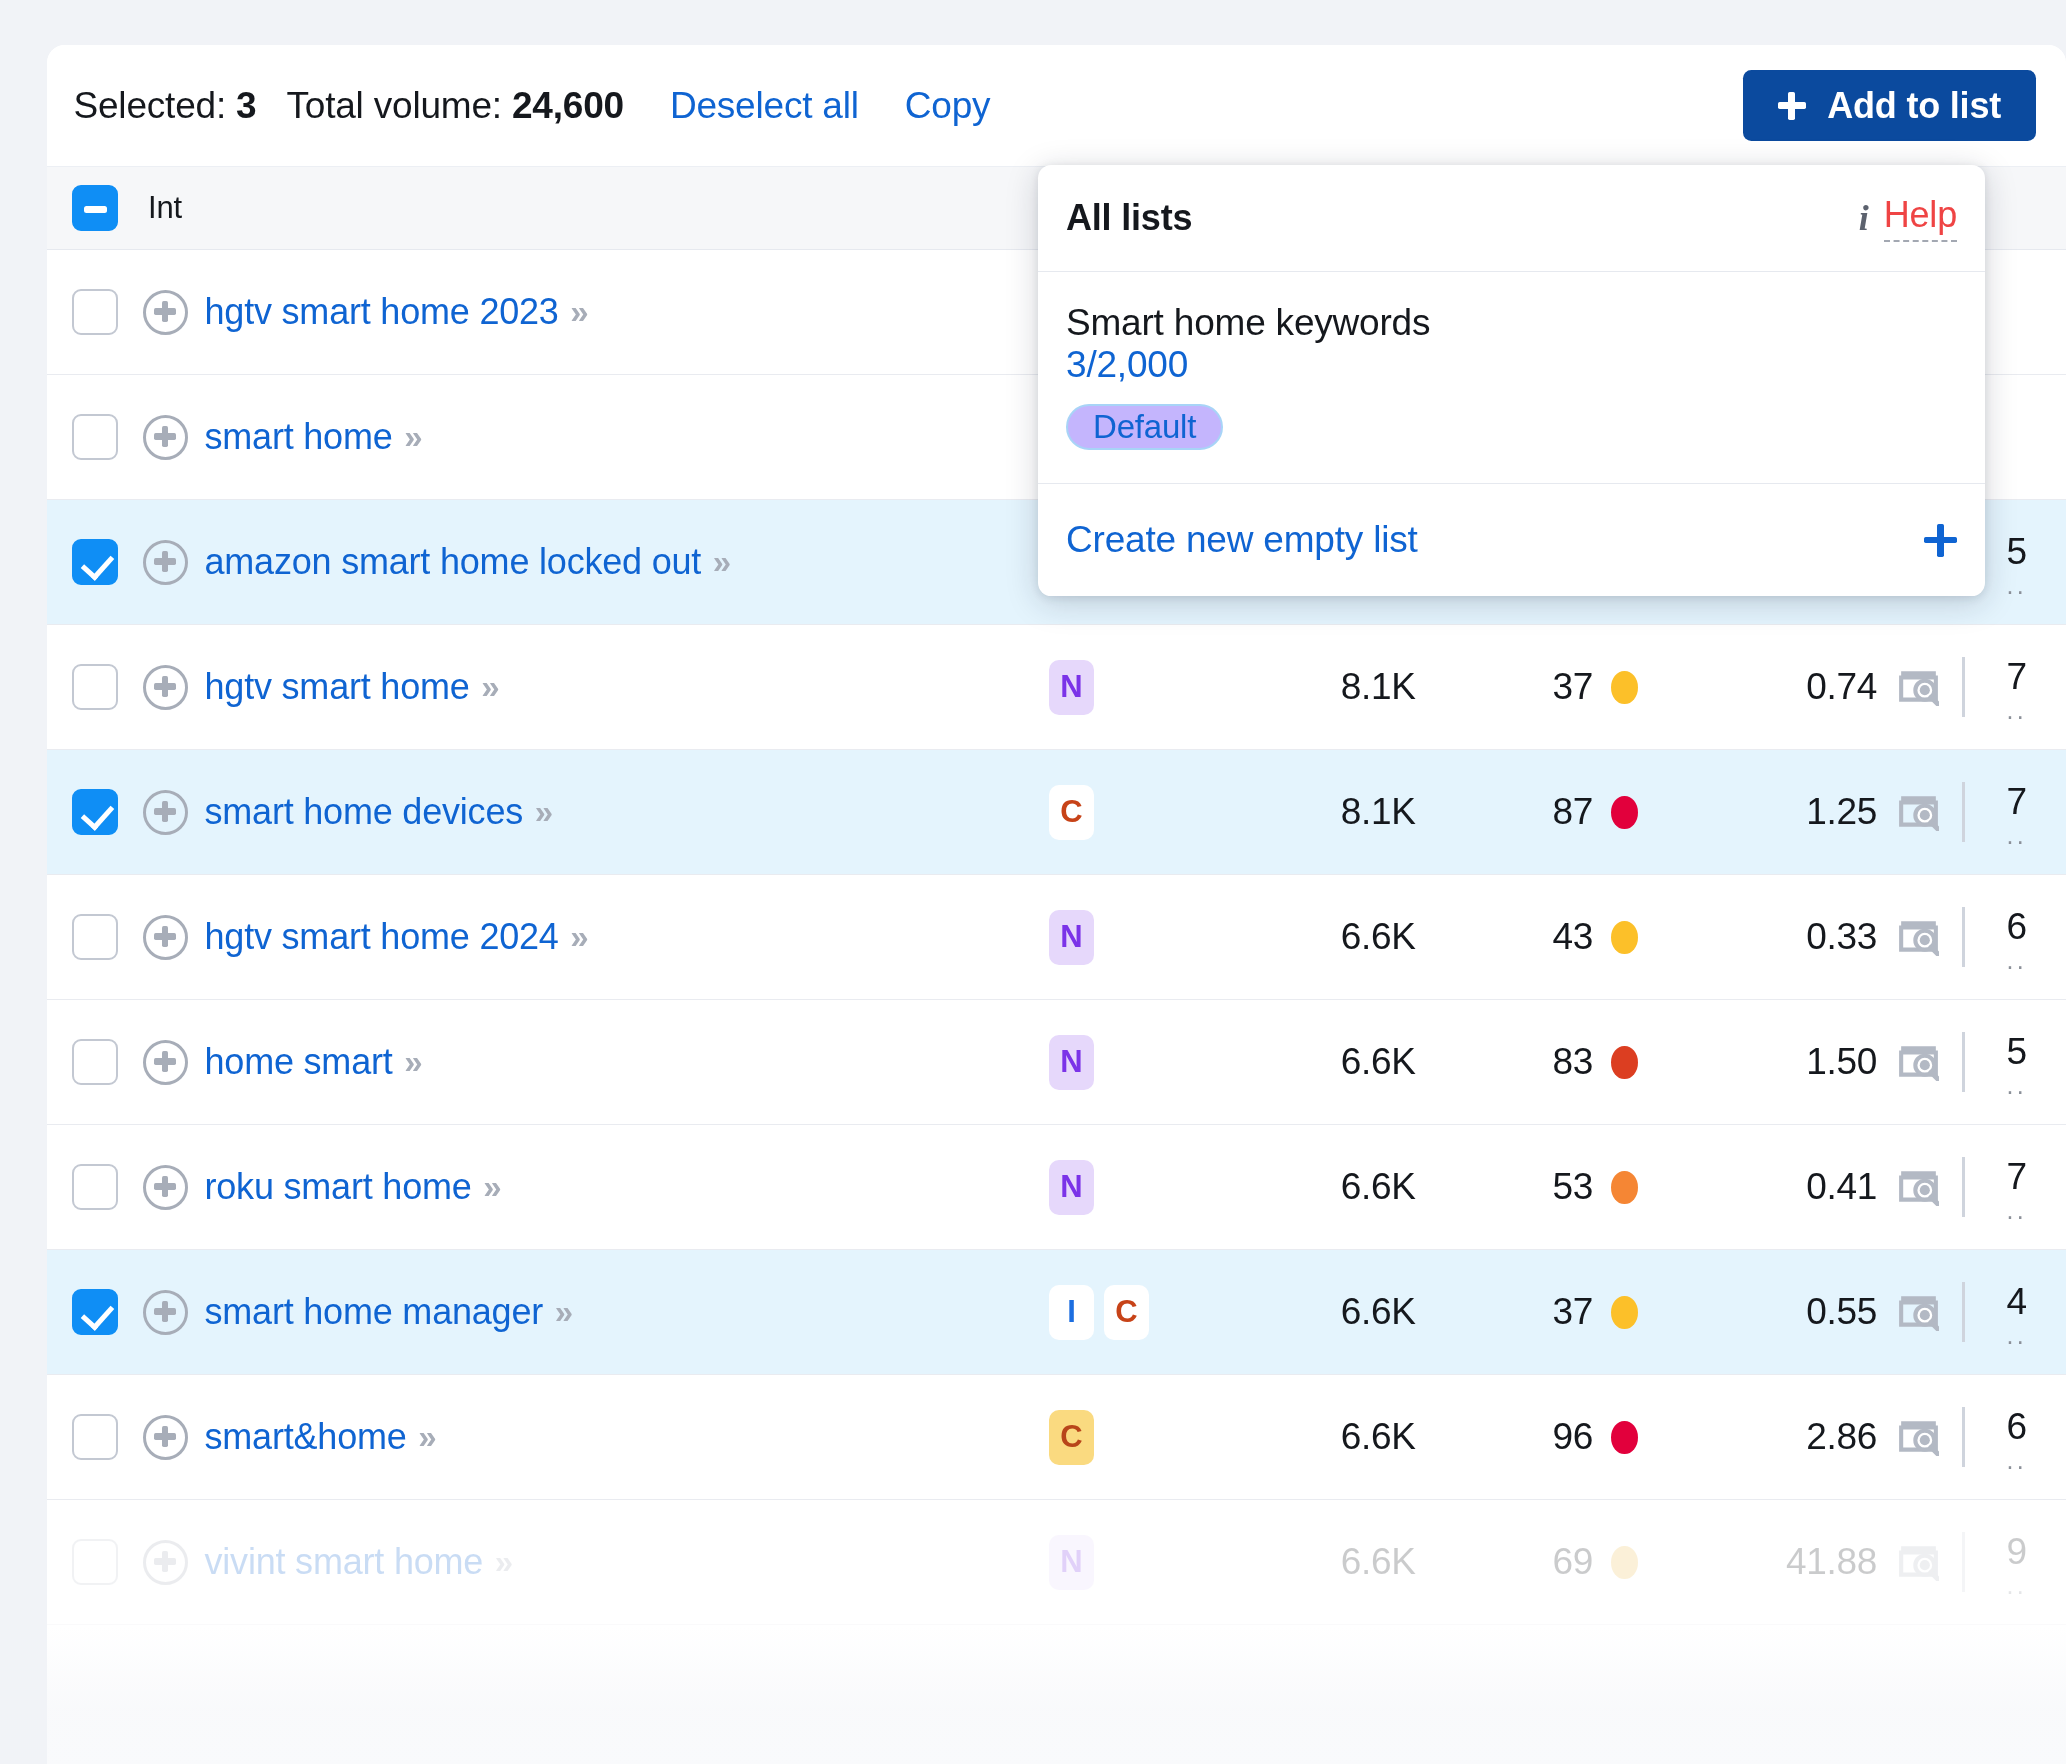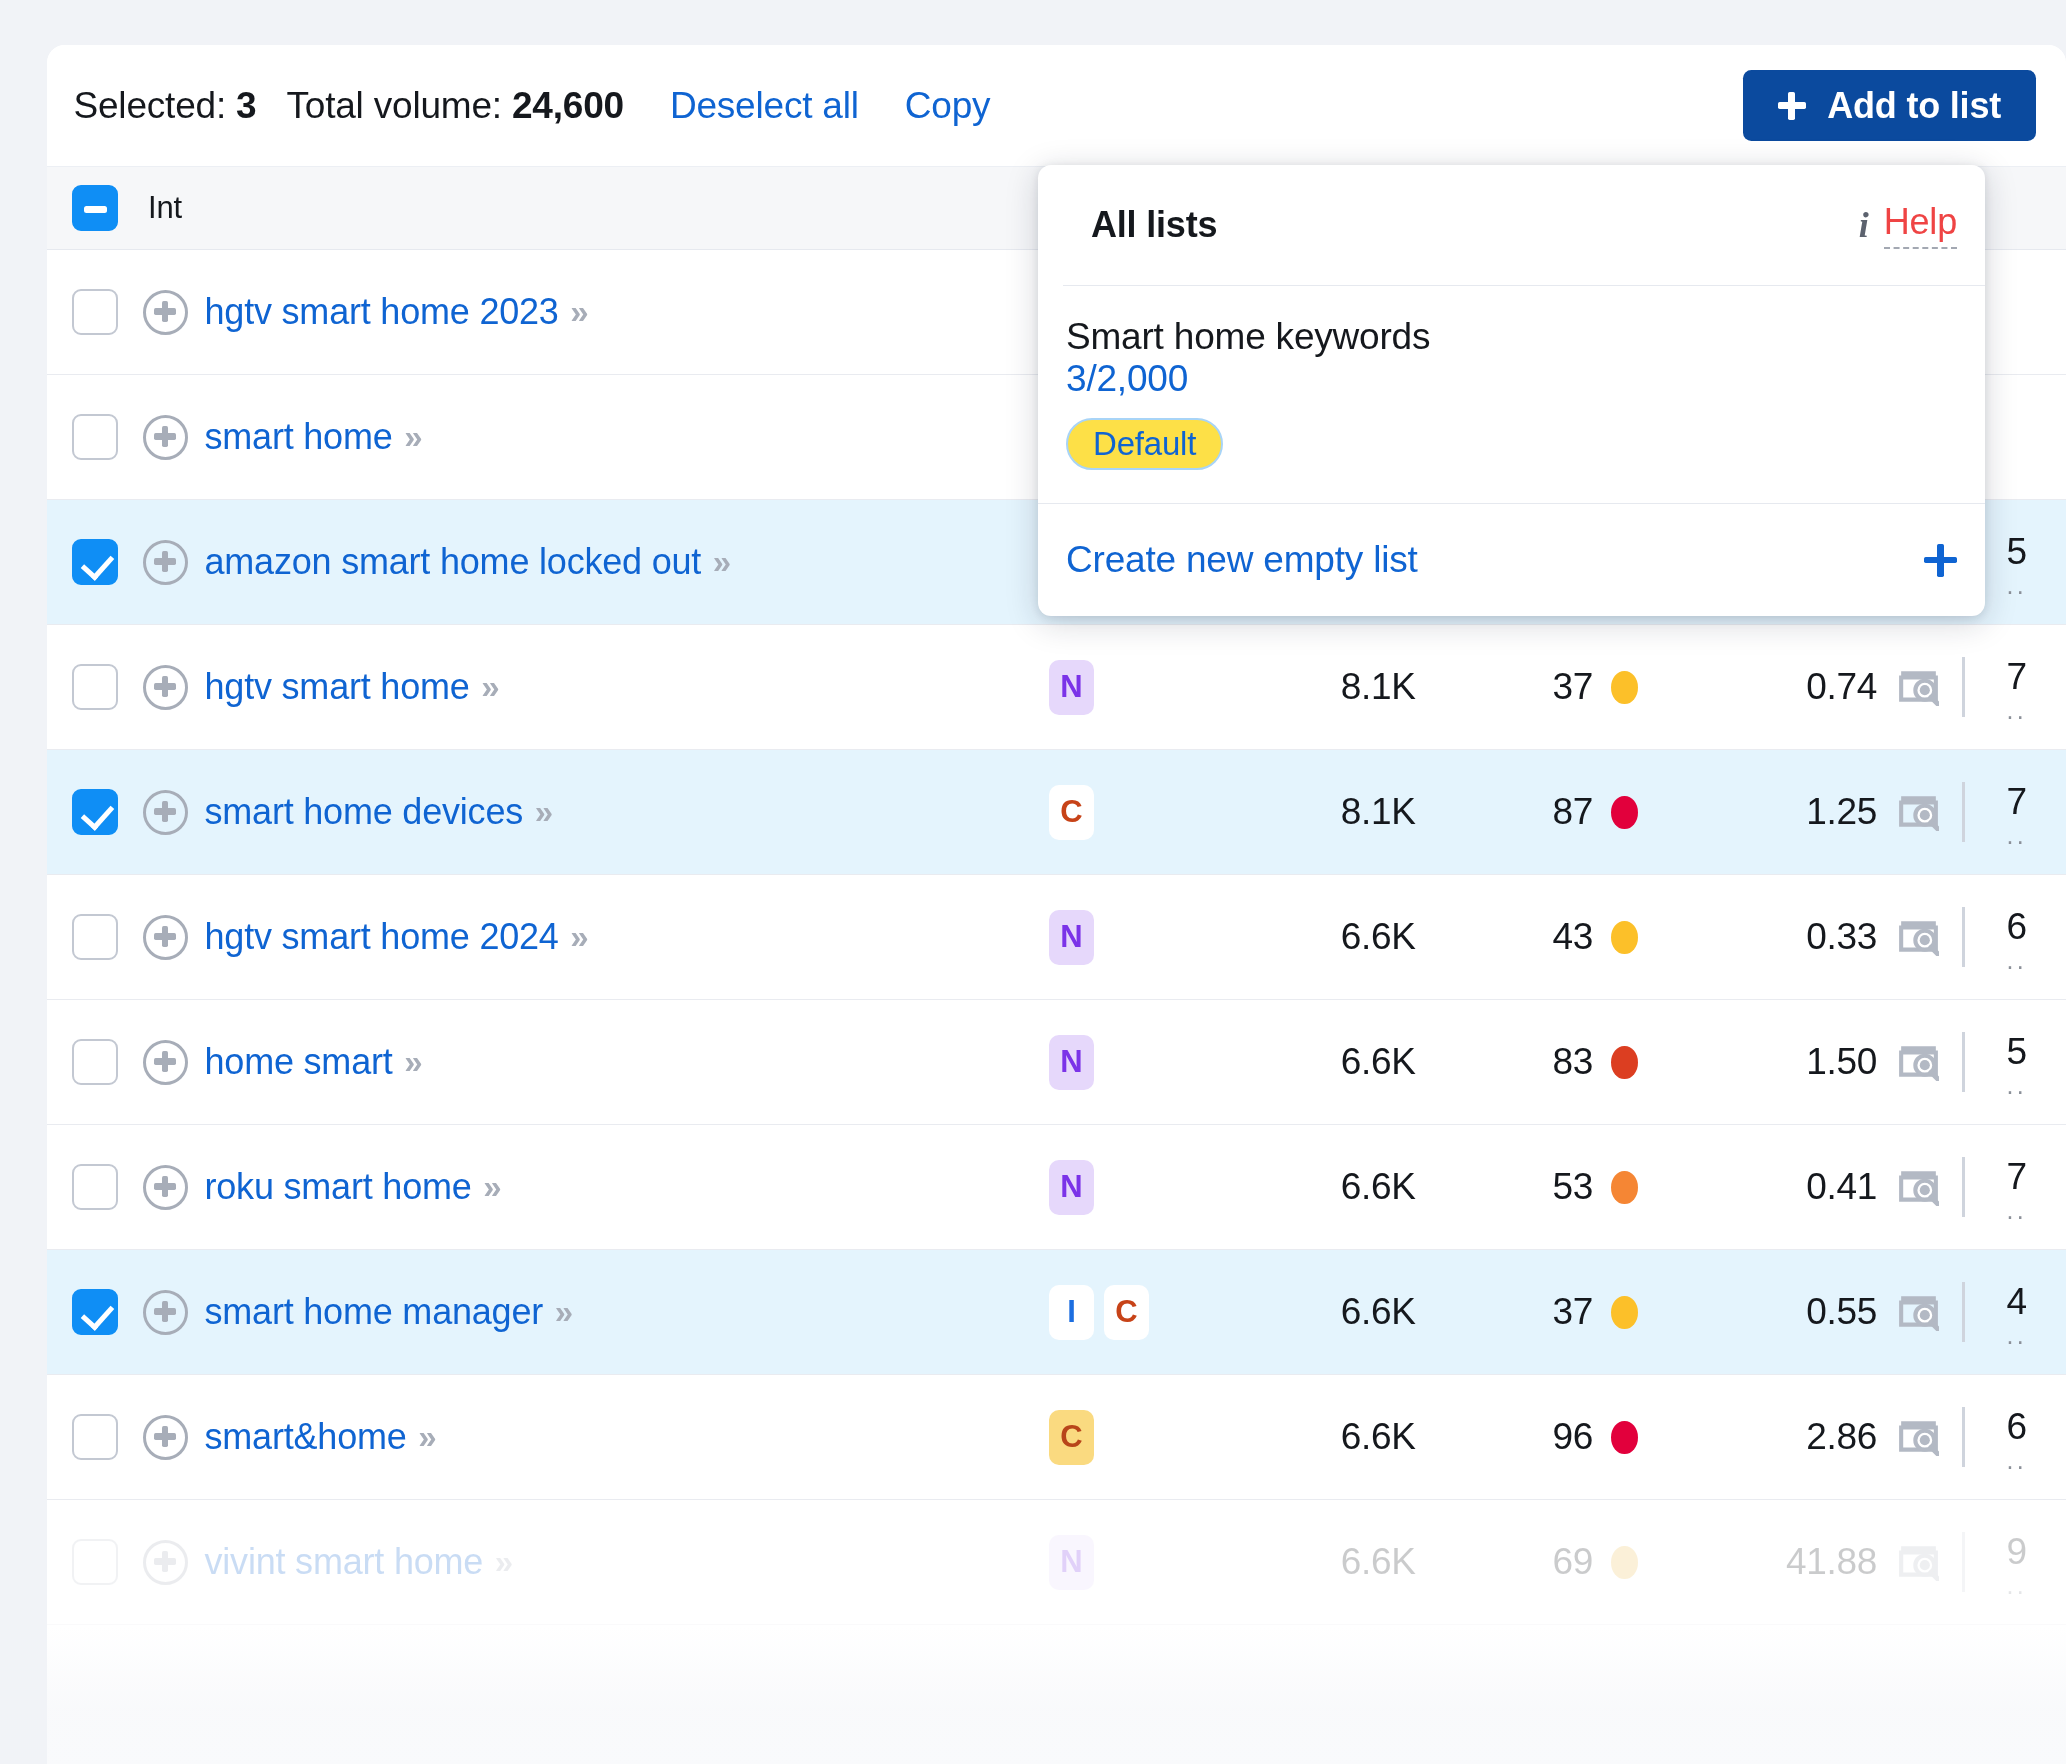--- a/index.html
+++ b/index.html
@@ -206,25 +206,24 @@
     position: absolute;
     left: 1038px; top: 165px;
     width: 947px;
     background: #fff;
     border-radius: 13.2px;
     box-shadow: 0 6.6px 33px rgba(20,30,50,0.18), 0 1.7px 8.3px rgba(20,30,50,0.10);
     overflow: hidden;
     z-index: 50;
   }
   .dd-head {
-    height: 121px;
+    height: 107px;
     display: flex; align-items: center;
     padding: 0 28px 0 28px;
     border-bottom: 1.7px solid #e6e9ef;
-    margin-left: 25px;
   }
   .dd-title { font-size: 36px; font-weight: 700; color: #15181d; letter-spacing: -0.2px; }
   .dd-head .sp { flex: 1; }
   .info-i {
     font-family: "Liberation Serif", serif;
     font-style: italic; font-weight: 700;
     font-size: 36px; color: #5c626e; margin-right: 15px;
   }
   .help {
     font-size: 36px; color: #ef4444;
@@ -238,23 +237,23 @@
     border-bottom: 1.7px solid #e6e9ef;
     cursor: pointer;
   }
   .dd-item-top { display: flex; align-items: baseline; flex-direction: column; }
   .dd-item-name { font-size: 37px; color: #15181d; letter-spacing: -0.2px; }
   .dd-item-top .sp { flex: 1; }
   .dd-count { font-size: 37px; color: #0f64d2; letter-spacing: -0.2px; }
   .pill {
     display: inline-flex; align-items: center; justify-content: center;
     margin-top: 18px;
-    height: 52px; padding: 0 25px;
+    height: 46px; padding: 0 25px;
     border: 2.5px solid #a8d4f7;
-    background: #fde047;
+    background: #c4b5fd;
     border-radius: 28px;
     font-size: 33px; color: #0f64d2;
     letter-spacing: -0.2px;
   }
   .dd-create {
     height: 112px;
     display: flex; align-items: center;
     padding: 0 28px;
     cursor: pointer;
     gap: 7px;

